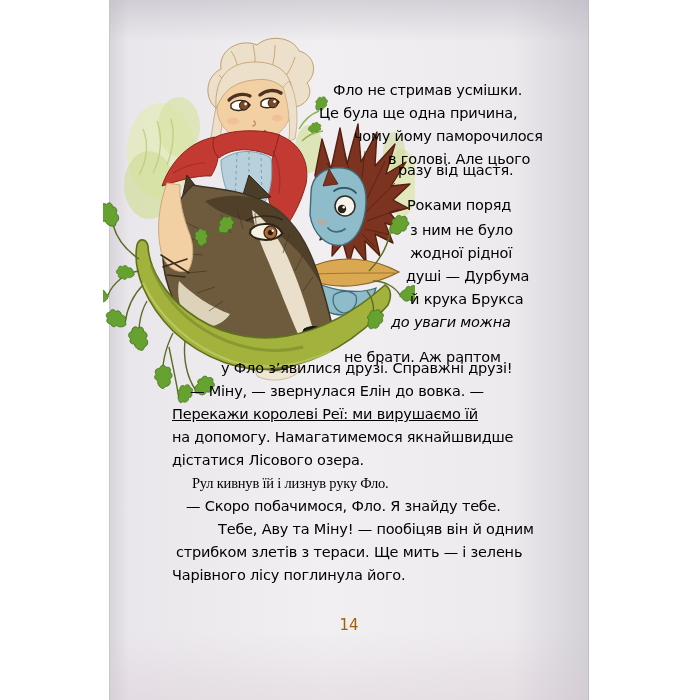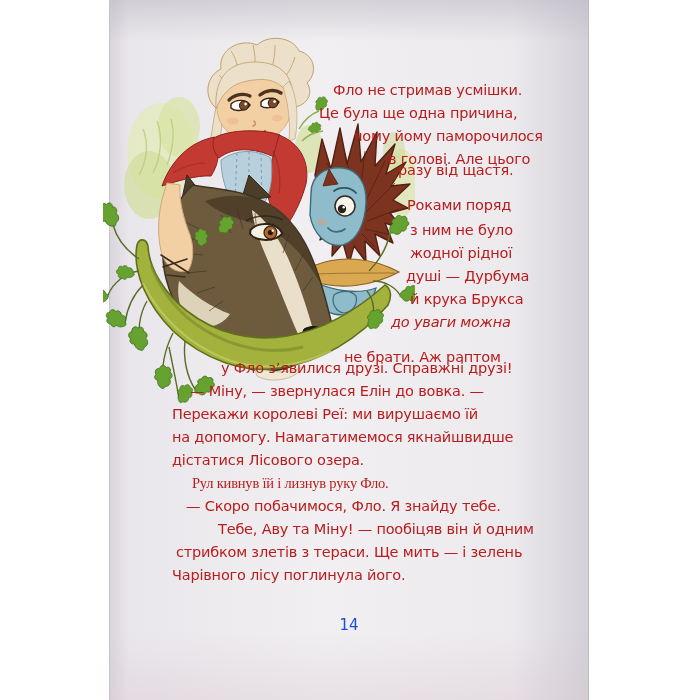--- a/index.html
+++ b/index.html
@@ -12,25 +12,25 @@
   .page{
     position:absolute;left:110px;top:0;width:478px;height:700px;
     background:
       linear-gradient(180deg, rgba(184,180,192,.50) 0px, rgba(184,180,192,0) 42px),
       linear-gradient(0deg, rgba(214,198,206,.35) 0px, rgba(214,198,206,0) 70px),
       linear-gradient(90deg,#d9d5db 0%,#eae7ec 4%,#f1eff1 45%,#edeaee 84%,#dedbe1 93%,#d3d0d7 100%);
     box-shadow:-1px 0 0 #c8c5cc, 1px 0 0 #bfbcc4;
   }
   .tline{
     position:absolute;white-space:nowrap;
-    font-size:14.5px;letter-spacing:-0.2px;color:#b91c1c;
+    font-size:14.5px;letter-spacing:-0.2px;color:#000000;
   }
   .pagenum{
     position:absolute;left:110px;top:616px;width:478px;text-align:center;
-    font-size:15px;color:#1d4ed8;letter-spacing:0;
+    font-size:15px;color:#a16207;letter-spacing:0;
   }
   .illu{position:absolute;left:103px;top:33px;width:312px;height:372px;}
 </style>
 </head>
 <body>
 
 <div class="photo">
 
   <div class="page"></div>
 
@@ -177,21 +177,21 @@
       <div class="tline" style="left: 398px; top: 162px;">разу від щастя.</div>
       <div class="tline" style="left: 407px; top: 197px;">Роками поряд</div>
       <div class="tline" style="left: 410px; top: 222px;">з ним не було</div>
       <div class="tline" style="left: 410px; top: 245px;">жодної рідної</div>
       <div class="tline" style="left: 406px; top: 268px; text-align: center;">душі — Дурбума</div>
       <div class="tline" style="left: 410px; top: 291px;">й крука Брукса</div>
       <div class="tline" style="left: 391px; top: 314px; font-style: italic;">до уваги можна</div>
       <div class="tline" style="left: 344px; top: 337px; margin-top: 12px;">не брати. Аж раптом</div>
       <div class="tline" style="left: 221px; top: 360px;">у Фло з’явилися друзі. Справжні друзі!</div>
       <div class="tline" style="left: 190px; top: 383px;">— Міну, — звернулася Елін до вовка. —</div>
-      <div class="tline" style="left: 172px; top: 406px;">Перекажи королеві Реї: ми вирушаємо їй</div>
+      <div class="tline" style="left: 172px; top: 406px; text-decoration: underline;">Перекажи королеві Реї: ми вирушаємо їй</div>
       <div class="tline" style="left: 172px; top: 429px;">на допомогу. Намагатимемося якнайшвидше</div>
       <div class="tline" style="left: 172px; top: 452px;">дістатися Лісового озера.</div>
       <div class="tline" style="left: 192px; top: 475px; font-family: Liberation Serif, serif;">Рул кивнув їй і лизнув руку Фло.</div>
       <div class="tline" style="left: 186px; top: 498px;">— Скоро побачимося, Фло. Я знайду тебе.</div>
       <div class="tline" style="left: 172px; top: 521px; margin-left: 46px;">Тебе, Аву та Міну! — пообіцяв він й одним</div>
       <div class="tline" style="left: 176px; top: 544px;">стрибком злетів з тераси. Ще мить — і зелень</div>
       <div class="tline" style="left: 172px; top: 567px;">Чарівного лісу поглинула його.</div>
     </div>
 
   <div class="pagenum">14</div>

